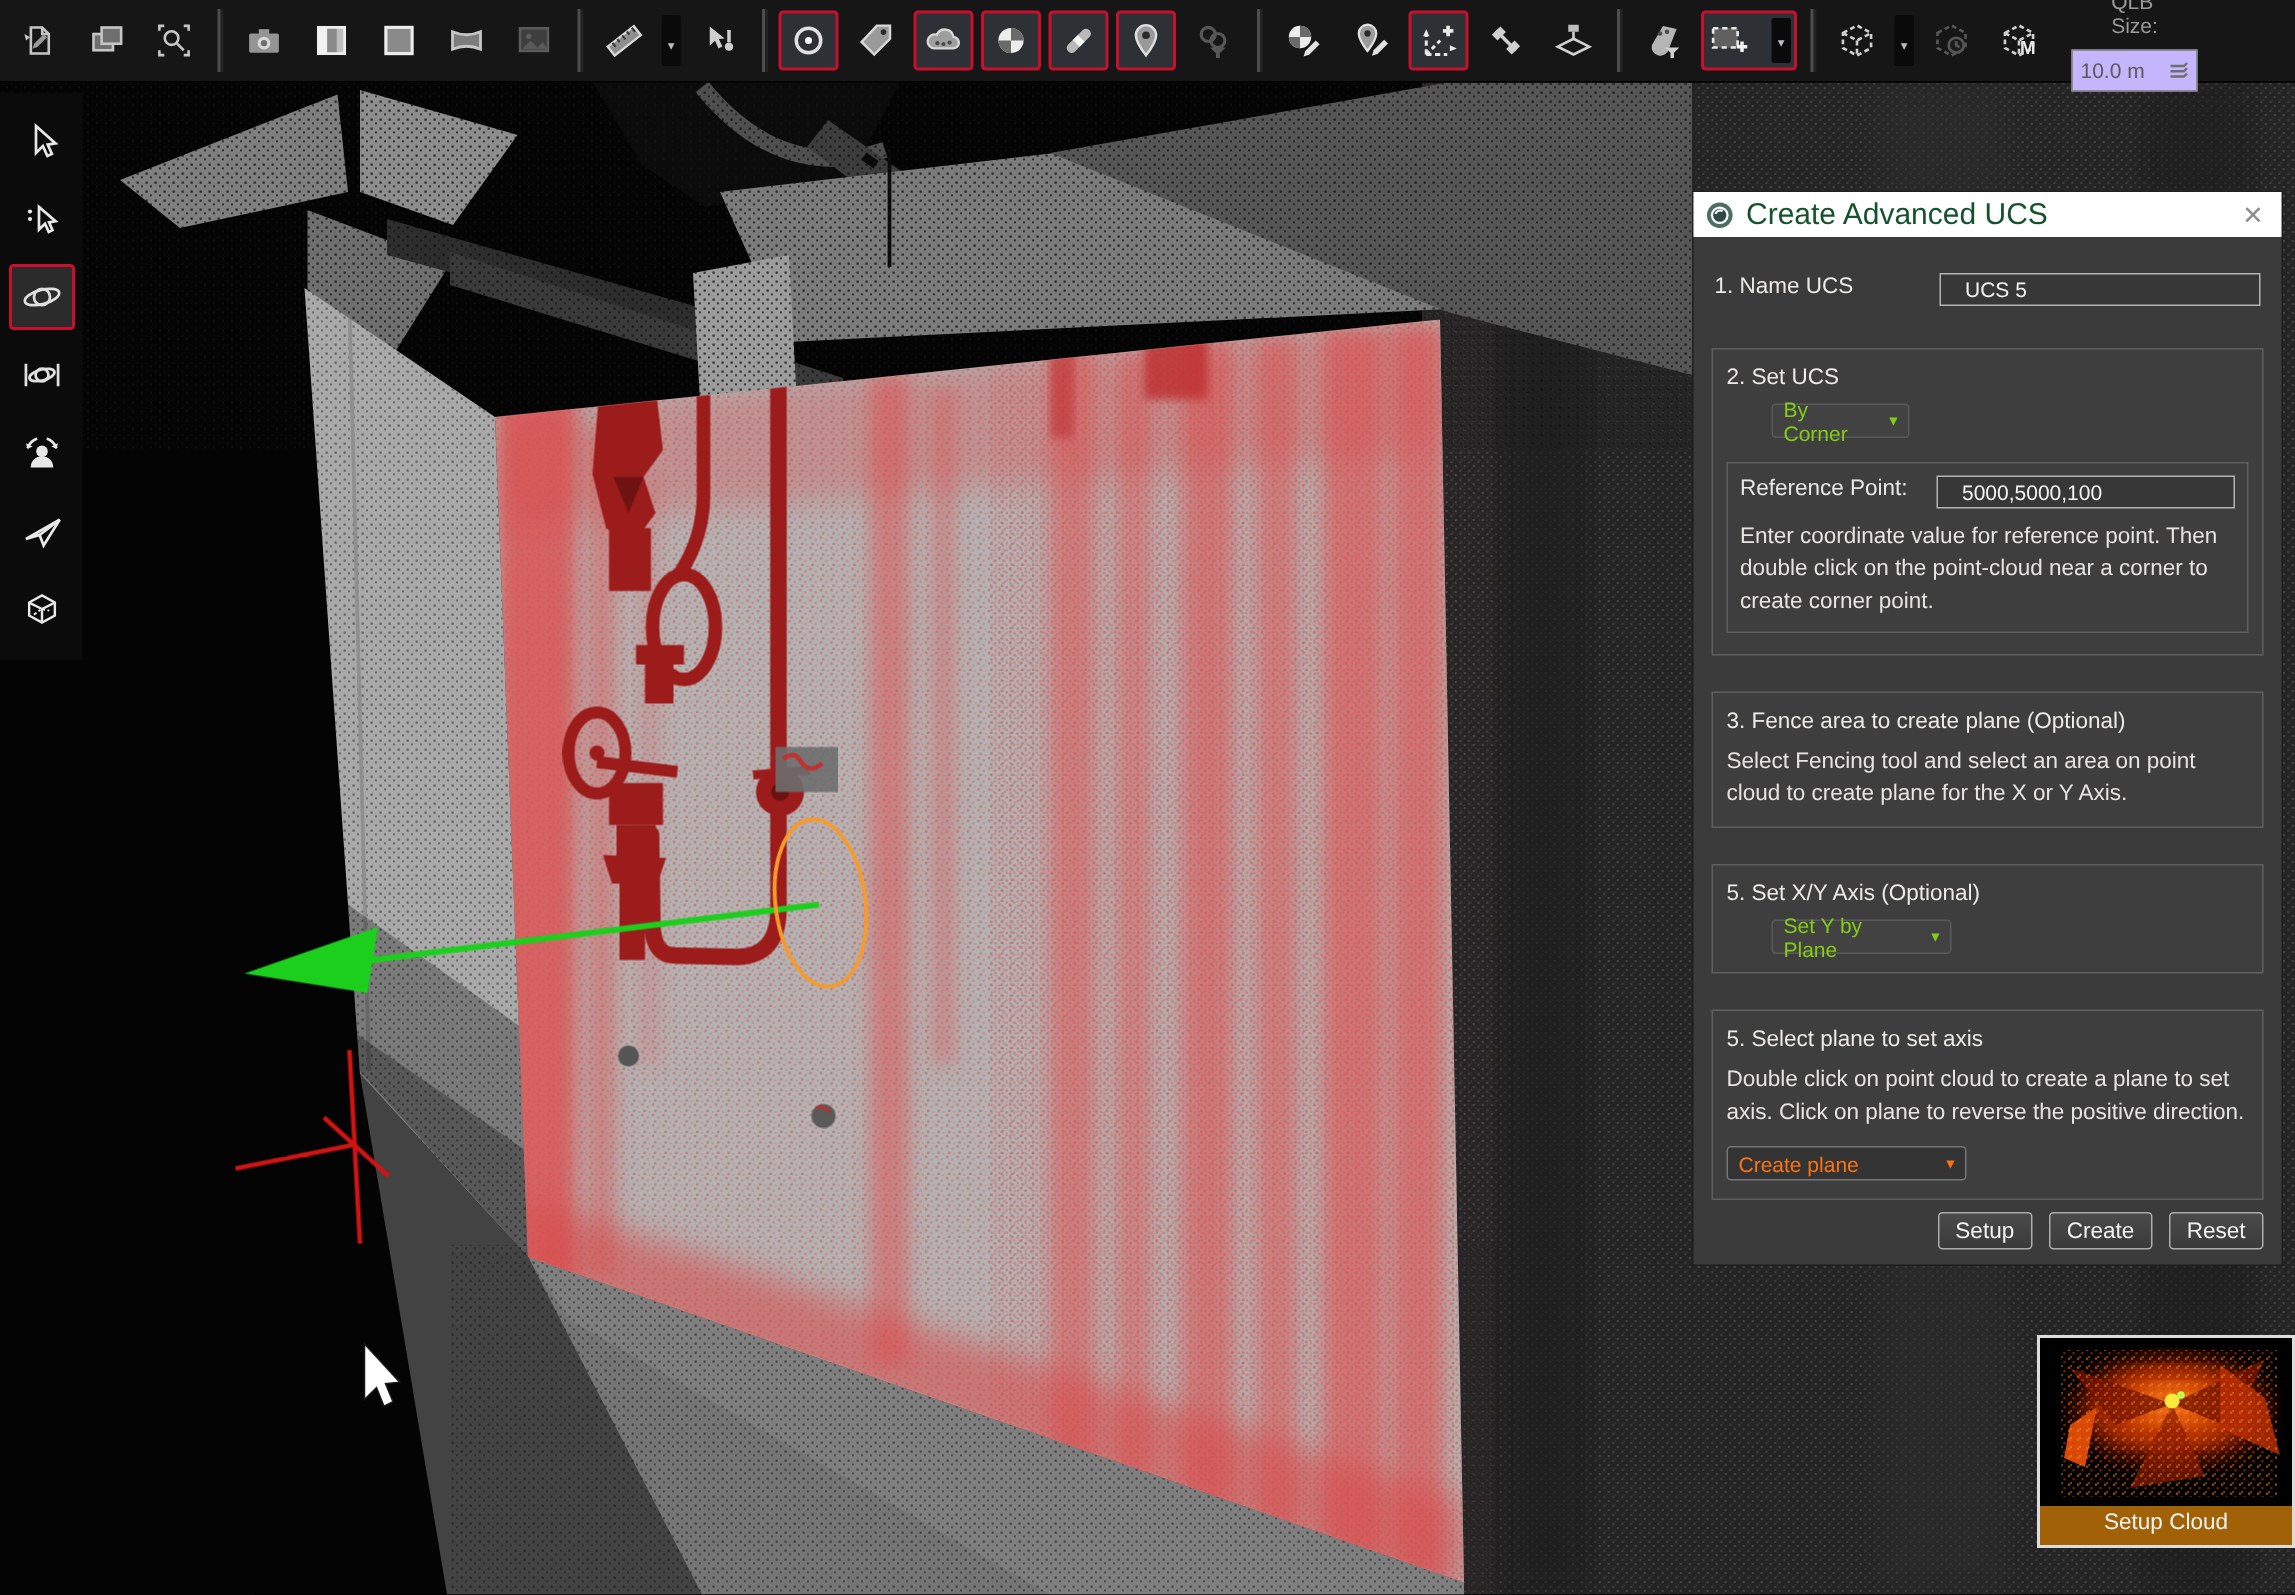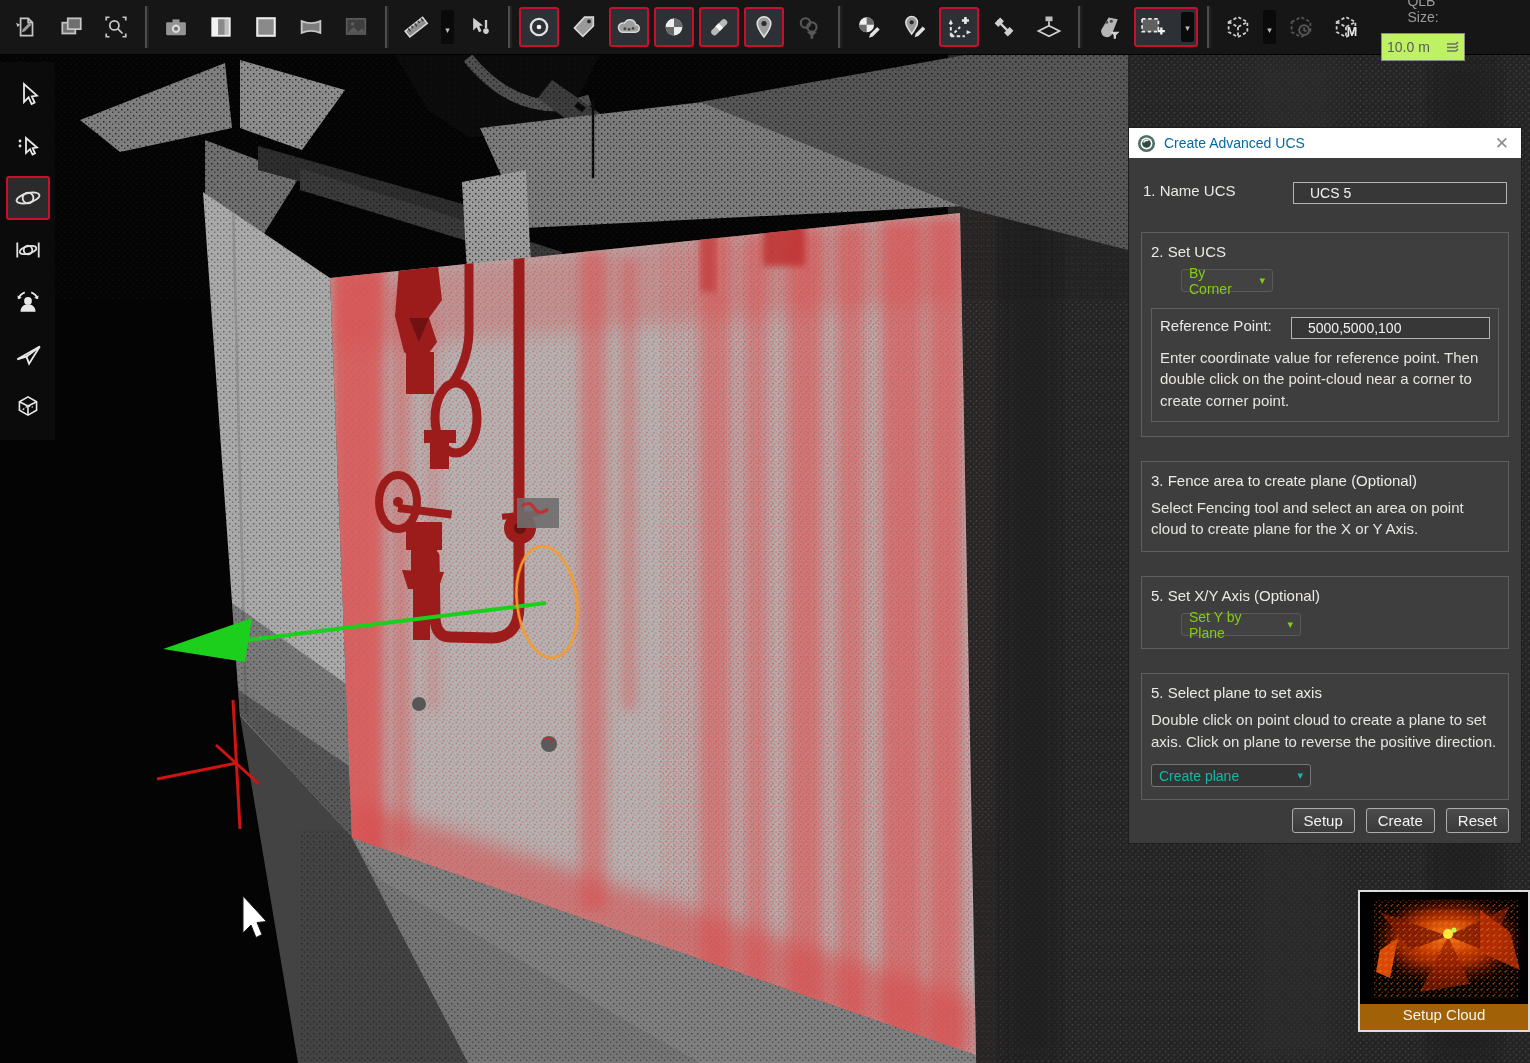--- a/index.html
+++ b/index.html
@@ -11,47 +11,47 @@
   .tgroup{display:flex;align-items:center;gap:5px;}
   .tsep{width:2px;height:42px;background:#4d4d4d;margin:0 9px;flex:0 0 auto;box-shadow:2px 0 0 #222;}
   .tbtn{width:36px;height:36px;display:flex;align-items:center;justify-content:center;flex:0 0 auto;border:2px solid transparent;border-radius:3px;}
   .tbtn.active{border-color:#c8102e;background:#2d3135;}
   .tbtn.dim{opacity:.35;}
   .tdrop{width:13px;height:34px;background:#0a0a0a;border-radius:2px;color:#bdbdbd;font-size:9px;
          display:flex;align-items:flex-end;justify-content:center;padding-bottom:9px;box-sizing:border-box;flex:0 0 auto;}
   .tbtn svg,.sbtn svg{display:block;}
   .qlb{display:flex;align-items:center;gap:8px;margin-left:10px;flex-direction:column;}
   .qlb .lab{color:#9a9a9a;font-size:14px;line-height:16px;}
-  .qlbfield{width:84px;height:28px;background:#bef264;border:1px solid #8a8a8a;display:flex;align-items:center;
+  .qlbfield{width:84px;height:28px;background:#c4b5fd;border:1px solid #8a8a8a;display:flex;align-items:center;
             justify-content:space-between;padding:0 5px;box-sizing:border-box;color:#5a5a5a;font-size:14px;text-align:right;}
   
   .sidebar{position:absolute;left:0;top:62px;width:55px;background:#0b0b0b;z-index:20;
            display:flex;flex-direction:column;align-items:center;padding:10px 0 12px;gap:8px;}
   .sbtn{width:40px;height:40px;display:flex;align-items:center;justify-content:center;border:2px solid transparent;border-radius:3px;}
   .sbtn.active{border-color:#c8102e;background:#2b2b2b;}
   
   .dialog{position:absolute;left:1128px;top:127px;width:394px;background:#3b3b3b;border:1px solid #1e1e1e;
           z-index:40;box-sizing:border-box;color:#e8e8e6;font-size:15px;}
   .dlg-title{height:30px;background:#ffffff;display:flex;align-items:center;padding:0 8px;gap:8px;box-sizing:border-box;}
-  .dlg-title .txt{color:#0369a1;font-size:14px;flex:1;}
+  .dlg-title .txt{color:#14532d;font-size:20px;flex:1;}
   .dlg-close{color:#8d8d8d;font-size:17px;line-height:1;padding:0 4px;cursor:default;}
   .dlg-body{padding:12px 12px 10px;}
   .row{display:flex;align-items:flex-start;justify-content:space-between;}
   .namerow{margin:12px 2px 4px;}
   .tinput{background:#373737;border:1px solid #b4b4b4;color:#f2f2f2;font-size:14px;height:20px;
           font-family:"Liberation Sans",sans-serif;padding:0 16px;outline:none;}
   .n-in{width:180px;}
   .r-in{width:165px;}
   .secbox{border:1px solid #5f5f5f;background:#3e3e3e;padding:10px 9px 12px;margin-top:24px;}
   .seclabel{font-size:15px;color:#eceae6;}
   .help{margin-top:8px;color:#e6e4e0;line-height:1.42;}
   .dd{height:23px;border:1px solid #5a5a5a;border-radius:3px;background:#424242;display:inline-flex;align-items:center;
       justify-content:space-between;padding:0 7px;box-sizing:border-box;font-size:14px;margin-top:9px;}
   .dd.disabled{color:#84cc16;margin-left:30px;}
-  .dd.enabled{background:#343434;border-color:#757575;color:#14b8a6;}
+  .dd.enabled{background:#343434;border-color:#757575;color:#f97316;}
   .dd .arr{font-size:11px;margin-left:10px;}
   .innerbox{border:1px solid #5f5f5f;margin-top:16px;padding:8px 8px 10px;}
   .btnrow{display:flex;justify-content:flex-end;gap:11px;margin-top:8px;}
   .dbtn{background:linear-gradient(#4b4b4b,#3a3a3a);border:1px solid #adadad;border-radius:3px;color:#f2f2f2;
         font-size:15px;font-family:"Liberation Sans",sans-serif;padding:3px 11px;min-width:52px;}
   
   .setup{position:absolute;left:1358px;top:890px;width:172px;height:142px;background:#a16207;border:2px solid #dcdcdc;
          z-index:35;box-sizing:border-box;display:flex;flex-direction:column;align-items:center;}
   .setup .cap{color:#f2f2f2;font-size:15px;margin-top:2px;}
   

